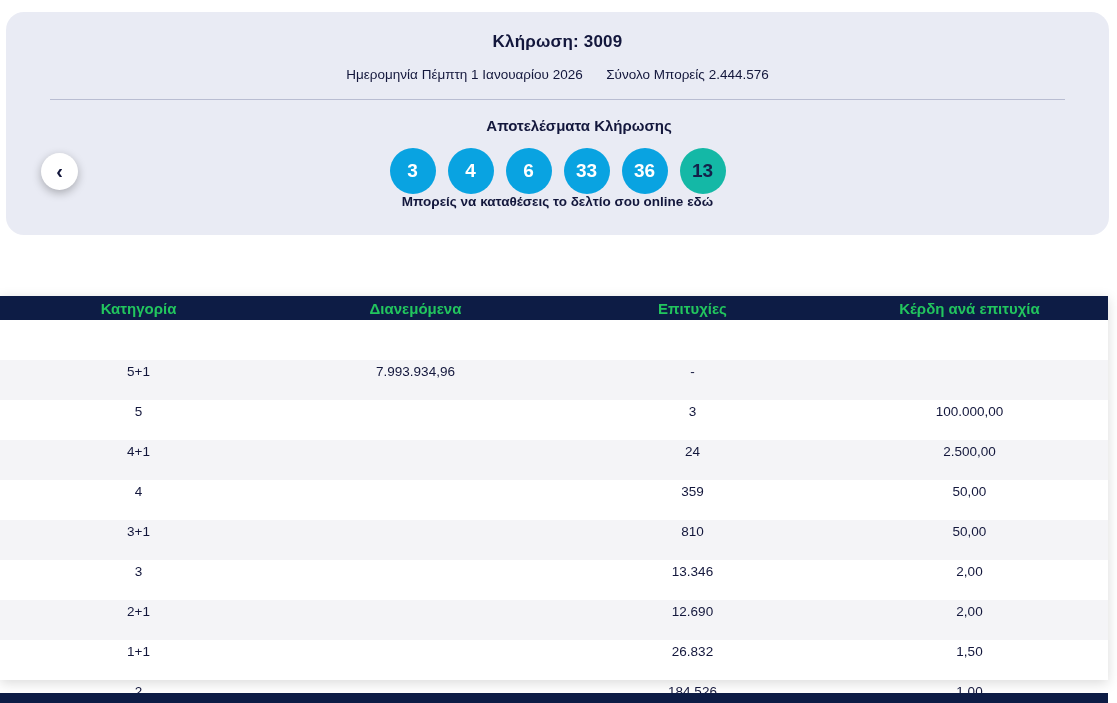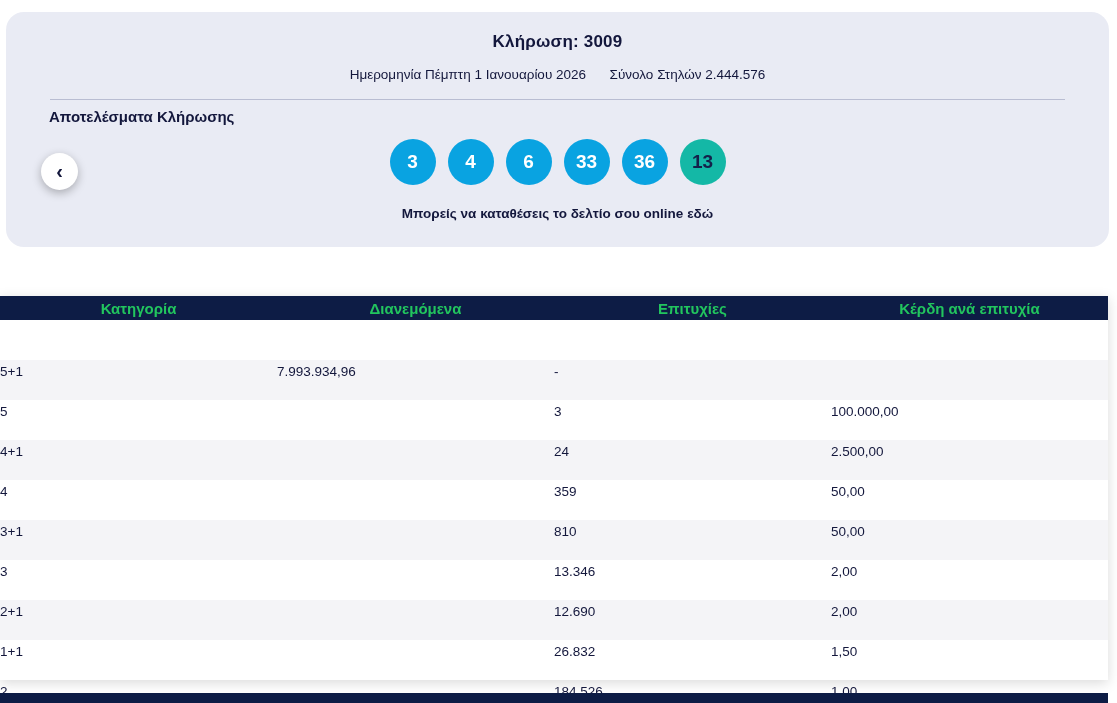--- a/index.html
+++ b/index.html
@@ -35,23 +35,24 @@
   }
   .draw-meta .lbl { font-weight: normal; }
   .draw-meta .val { font-weight: normal; }
   .meta-gap { display: inline-block; width: 16px; }
   .divider {
     height: 1px;
     background: #b9bdd2;
     margin: 17px 44px 0 44px;
   }
   .results-heading {
+    text-align: center;
     font-size: 15px;
     font-weight: bold;
-    margin-top: 8px;
+    margin-top: 17px;
     padding-left: 43px;
   }
   .balls {
     display: flex;
     justify-content: center;
     align-items: center;
     gap: 12px;
     margin-top: 14px;
   }
   .ball {
@@ -64,21 +65,20 @@
     font-weight: bold;
     font-size: 19px;
     color: #ffffff;
   }
   .ball.blue { background: #09a3e1; }
   .ball.joker { background: #14b8a6; color: #14204a; }
   .cta {
     text-align: center;
     font-size: 13.5px;
     font-weight: bold;
-    margin-top: 21px;
   }
   .cta .cta-link { cursor: pointer; }
 
   
   .back-btn {
     position: absolute;
     left: 41px;
     top: 153px;
     width: 37px;
     height: 37px;
@@ -123,21 +123,21 @@
   .trow {
     display: grid;
     grid-template-columns: repeat(4, 1fr);
     height: 40px;
     align-items: center;
     font-size: 13.5px;
     color: #13173c;
   }
   .trow:nth-child(odd) { background: #ffffff; }
   .trow:nth-child(even) { background: #f4f4f7; }
-  .trow > div { text-align: left; margin-top: 44px; }
+  .trow > div { text-align: center; margin-top: 44px; }
 
   .footer-bar {
     position: absolute;
     left: 0;
     bottom: 0;
     width: 1108px;
     height: 10px;
     background: #0d1c45;
   }
 </style>
@@ -147,21 +147,21 @@
 <section class="draw-card">
   <div class="draw-title">
     <span>Κλήρωση:</span>
     <span>3009</span>
   </div>
 
   <div class="draw-meta">
     <span class="lbl">Ημερομηνία</span>
     <span class="val">Πέμπτη 1 Ιανουαρίου 2026</span>
     <span class="meta-gap"></span>
-    <span class="lbl">Σύνολο Στηλών</span>
+    <span class="lbl">Σύνολο Μπορείς</span>
     <span class="val">2.444.576</span>
   </div>
 
   <div class="divider"></div>
 
   <div class="results-heading">Αποτελέσματα Κλήρωσης</div>
 
   <div class="balls">
       <div class="ball blue">3</div>
       <div class="ball blue">4</div>

